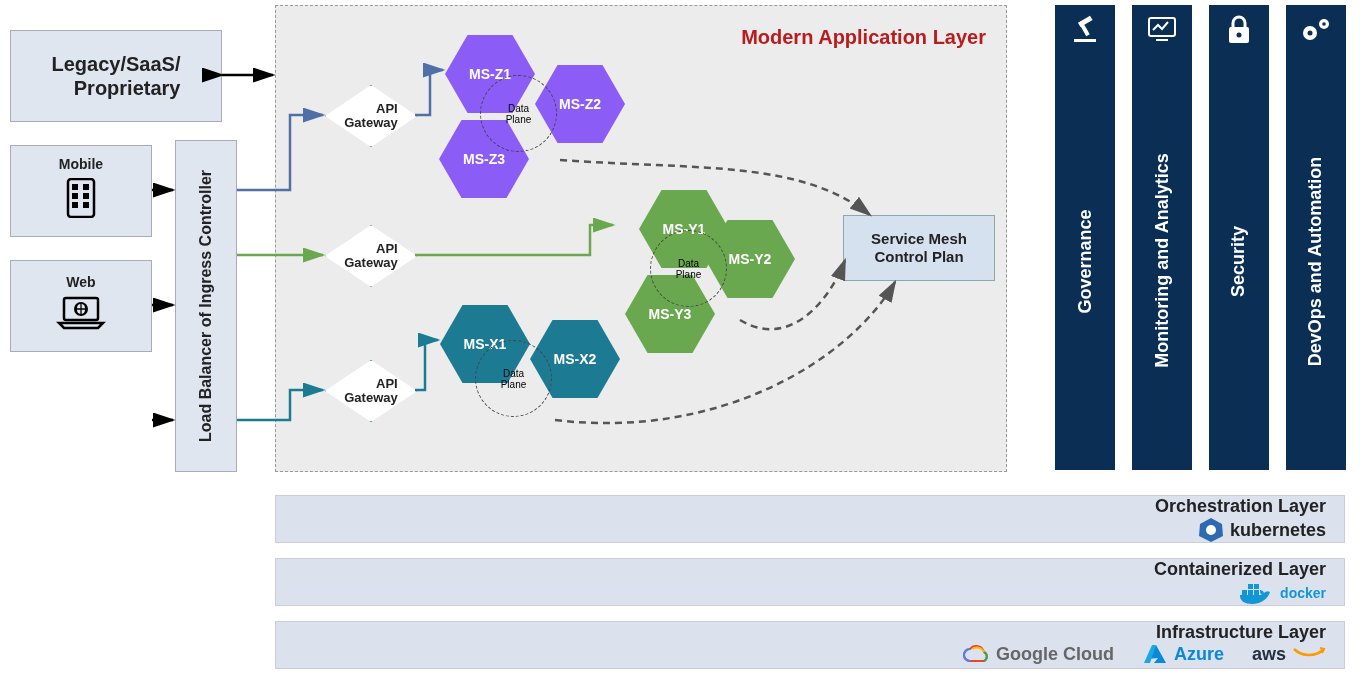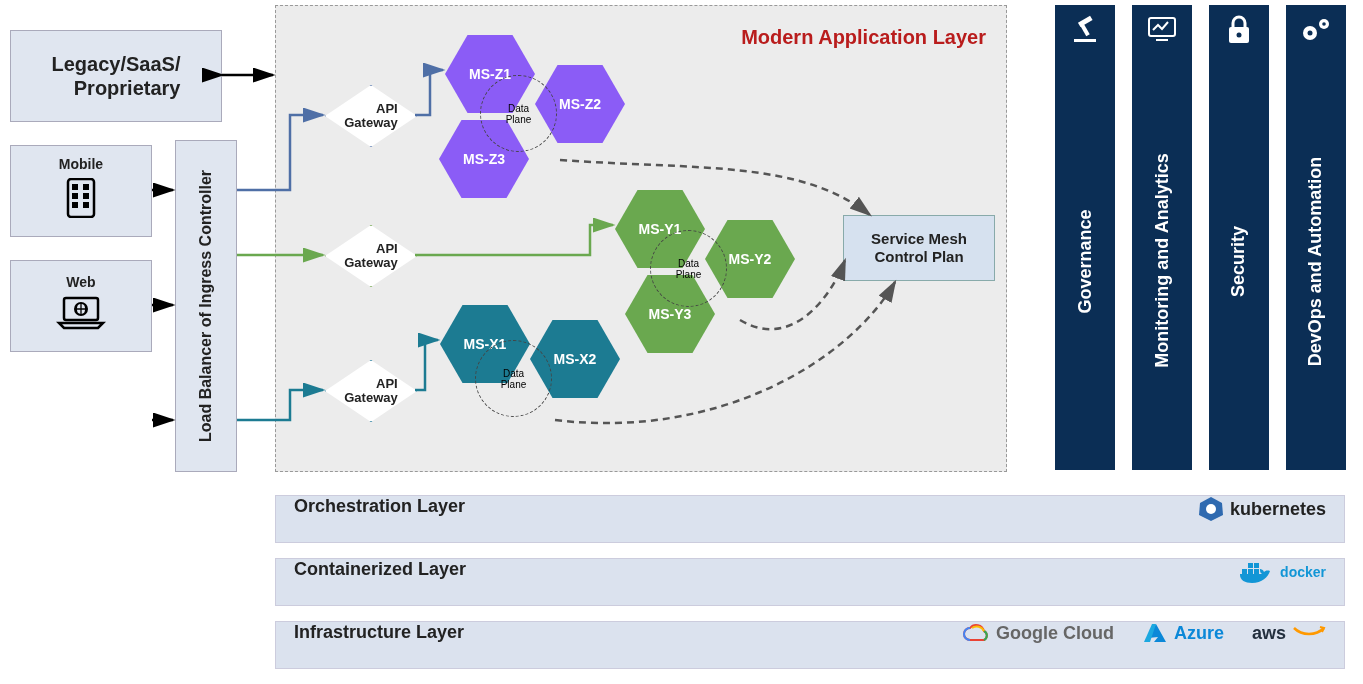--- a/index.html
+++ b/index.html
@@ -45,21 +45,21 @@
   .pillar{position:absolute;top:5px;height:465px;width:60px;background:#0b2e55;color:#fff;display:flex;flex-direction:column;align-items:center;}
   .pillar .picon{font-size:26px;margin-top:10px;}
   .pillar .ptext{flex:1;display:flex;align-items:center;justify-content:center;}
   .pillar .ptext span{transform:rotate(-90deg);white-space:nowrap;font-weight:bold;font-size:18px;}
   .p1{left:1055px;}
   .p2{left:1132px;}
   .p3{left:1209px;}
   .p4{left:1286px;}
 
   
-  .layerbar{position:absolute;left:275px;width:1070px;height:48px;background:#dbe2ee;border:1px solid #ccd;display:flex;align-items:flex-start;padding:0 18px;box-sizing:border-box;font-size:18px;font-weight:bold;color:#222;}
+  .layerbar{position:absolute;left:275px;width:1070px;height:48px;background:#dbe2ee;border:1px solid #ccd;display:flex;align-items:flex-end;padding:0 18px;box-sizing:border-box;font-size:18px;font-weight:bold;color:#222;flex-direction:column;}
   .layerbar .logos{margin-left:auto;display:flex;gap:28px;align-items:center;font-size:18px;font-weight:bold;}
   .lb1{top:495px;}
   .lb2{top:558px;}
   .lb3{top:621px;}
   .logo{display:flex;align-items:center;gap:6px;}
   .logo svg{display:block;}
 
   
   svg.overlay{position:absolute;left:0;top:0;width:1363px;height:684px;pointer-events:none;}
 </style>
@@ -113,21 +113,21 @@
 Gateway</div>
   <div class="gateway gw3" style="white-space:pre-line;">API
 Gateway</div>
 
   <div class="hex z" style="left:445px;top:35px;">MS-Z1</div>
   <div class="hex z" style="left:535px;top:65px;">MS-Z2</div>
   <div class="hex z" style="left:439px;top:120px;">MS-Z3</div>
   <div class="dataplane" style="left:480px;top:75px;white-space:pre-line;">Data
 Plane</div>
 
-  <div class="hex y" style="left:615px;top:190px;">MS-Y1</div>
+  <div class="hex y" style="left:639px;top:190px;">MS-Y1</div>
   <div class="hex y" style="left:705px;top:220px;">MS-Y2</div>
   <div class="hex y" style="left:625px;top:275px;">MS-Y3</div>
   <div class="dataplane" style="left:650px;top:230px;white-space:pre-line;">Data
 Plane</div>
 
   <div class="hex x" style="left:440px;top:305px;">MS-X1</div>
   <div class="hex x" style="left:530px;top:320px;">MS-X2</div>
   <div class="dataplane" style="left:475px;top:340px;white-space:pre-line;">Data
 Plane</div>
 

